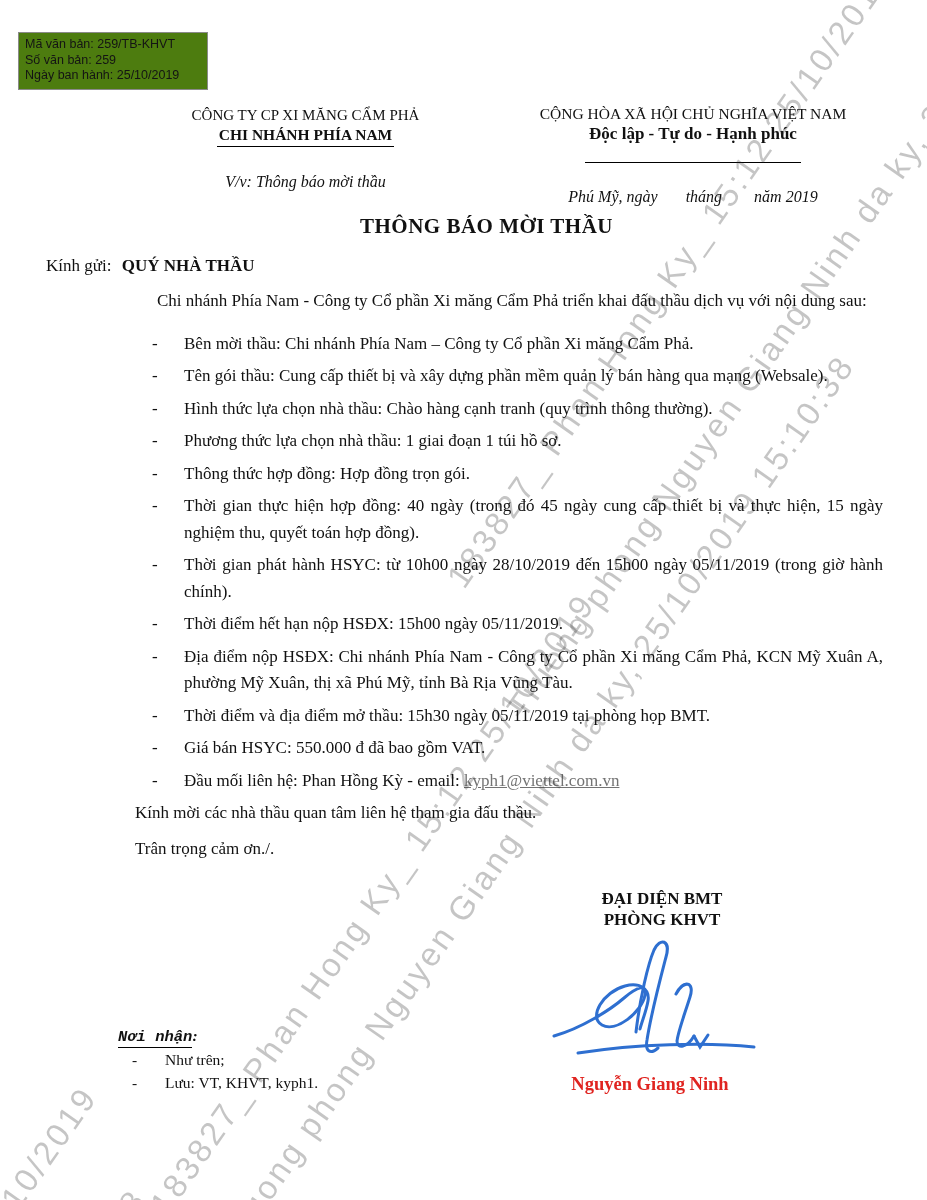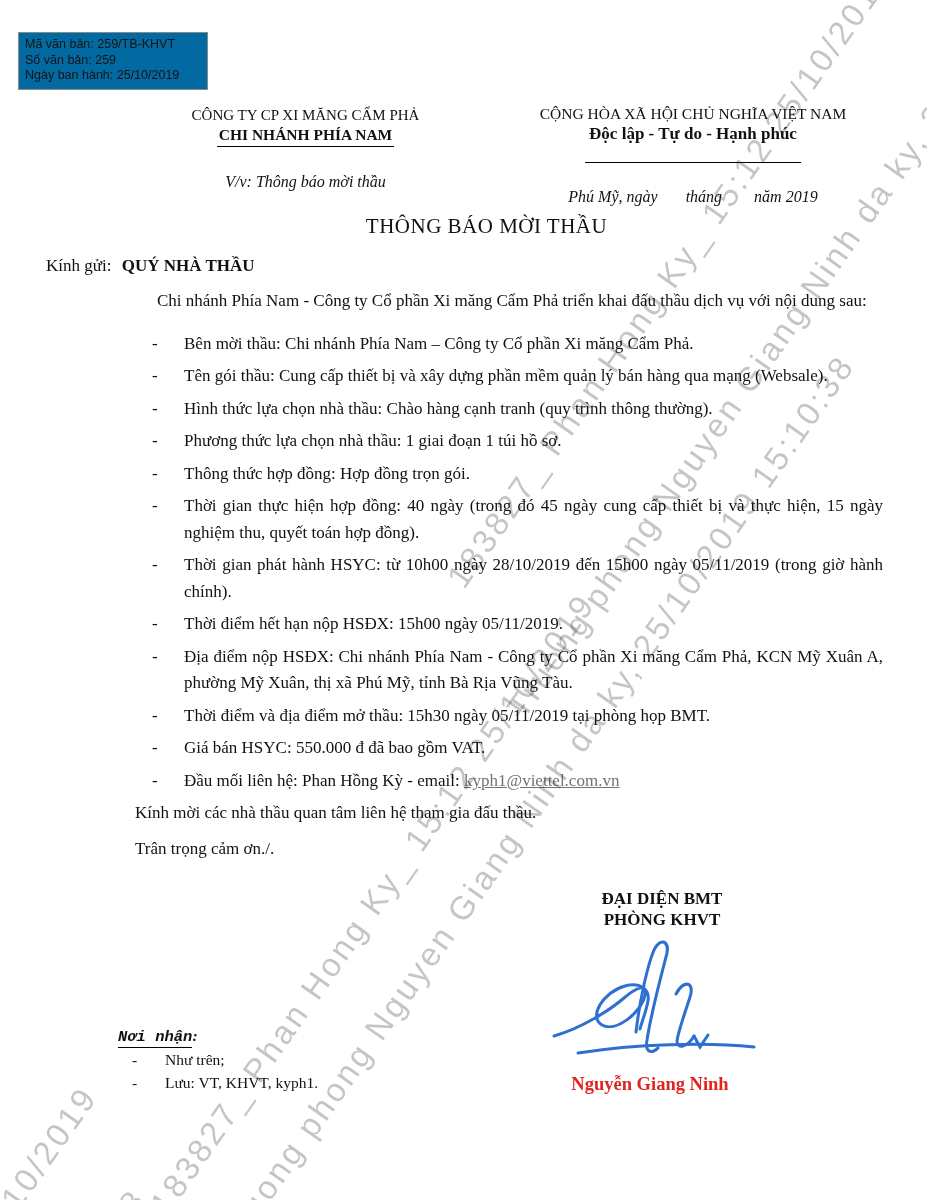--- a/index.html
+++ b/index.html
@@ -4,39 +4,39 @@
 <style>
   html,body{margin:0;padding:0;background:#888;}
   .page{
     position:relative;width:927px;height:1200px;margin:0 auto;
     background:#ffffff;overflow:hidden;
     font-family:"Liberation Serif","DejaVu Serif",serif;color:#111;
   }
   
   .meta-box{
     position:absolute;left:18px;top:32px;width:176px;
-    background:#0369a1;border:1px solid #8a8a8a;
+    background:#4d7c0f;border:1px solid #8a8a8a;
     font-family:"Liberation Sans","DejaVu Sans",sans-serif;
     font-size:12.5px;line-height:15.5px;color:#141414;
     padding:4px 6px 5px 6px;
   }
   
   .hdr-left{position:absolute;left:128px;top:105px;width:355px;text-align:center;}
   .hdr-left .company{font-size:15px;line-height:21px;}
   .hdr-left .branch{display:inline-block;font-weight:bold;font-size:15.5px;
       border-bottom:1.5px solid #000;padding:0 2px 2px 2px;}
   .hdr-left .subject{font-style:italic;font-size:16px;margin-top:26px;}
   .hdr-right{position:absolute;left:478px;top:103px;width:430px;text-align:center;}
   .hdr-right .country{font-weight:normal;font-size:15.5px;line-height:21px;}
   .hdr-right .motto{display:inline-block;font-weight:bold;font-size:17px;
       border-bottom:1.5px solid #000;padding:0 4px 18px 4px;margin-top:0;text-align:right;}
   .hdr-right .place-date{font-style:italic;font-size:16px;margin-top:25px;white-space:pre;}
   
   .doc-title{position:absolute;left:46px;right:0;top:214px;text-align:center;
-      font-weight:normal;font-size:21px;letter-spacing:.5px;}
+      font-weight:bold;font-size:21px;letter-spacing:.5px;}
   .salutation{position:absolute;left:46px;right:0;top:256px;text-align:left;font-size:17px;}
   .salutation b{margin-left:6px;}
   
   .content{position:absolute;left:95px;top:288px;width:788px;
       font-size:17px;line-height:1.56;text-align:justify;}
   .intro{text-indent:62px;margin:0 0 16px 0;}
   .item{display:flex;margin-bottom:6px;}
   .item .dash{flex:0 0 32px;margin-left:57px;}
   .item .txt{flex:1;}
   .item a{text-decoration:underline;}

